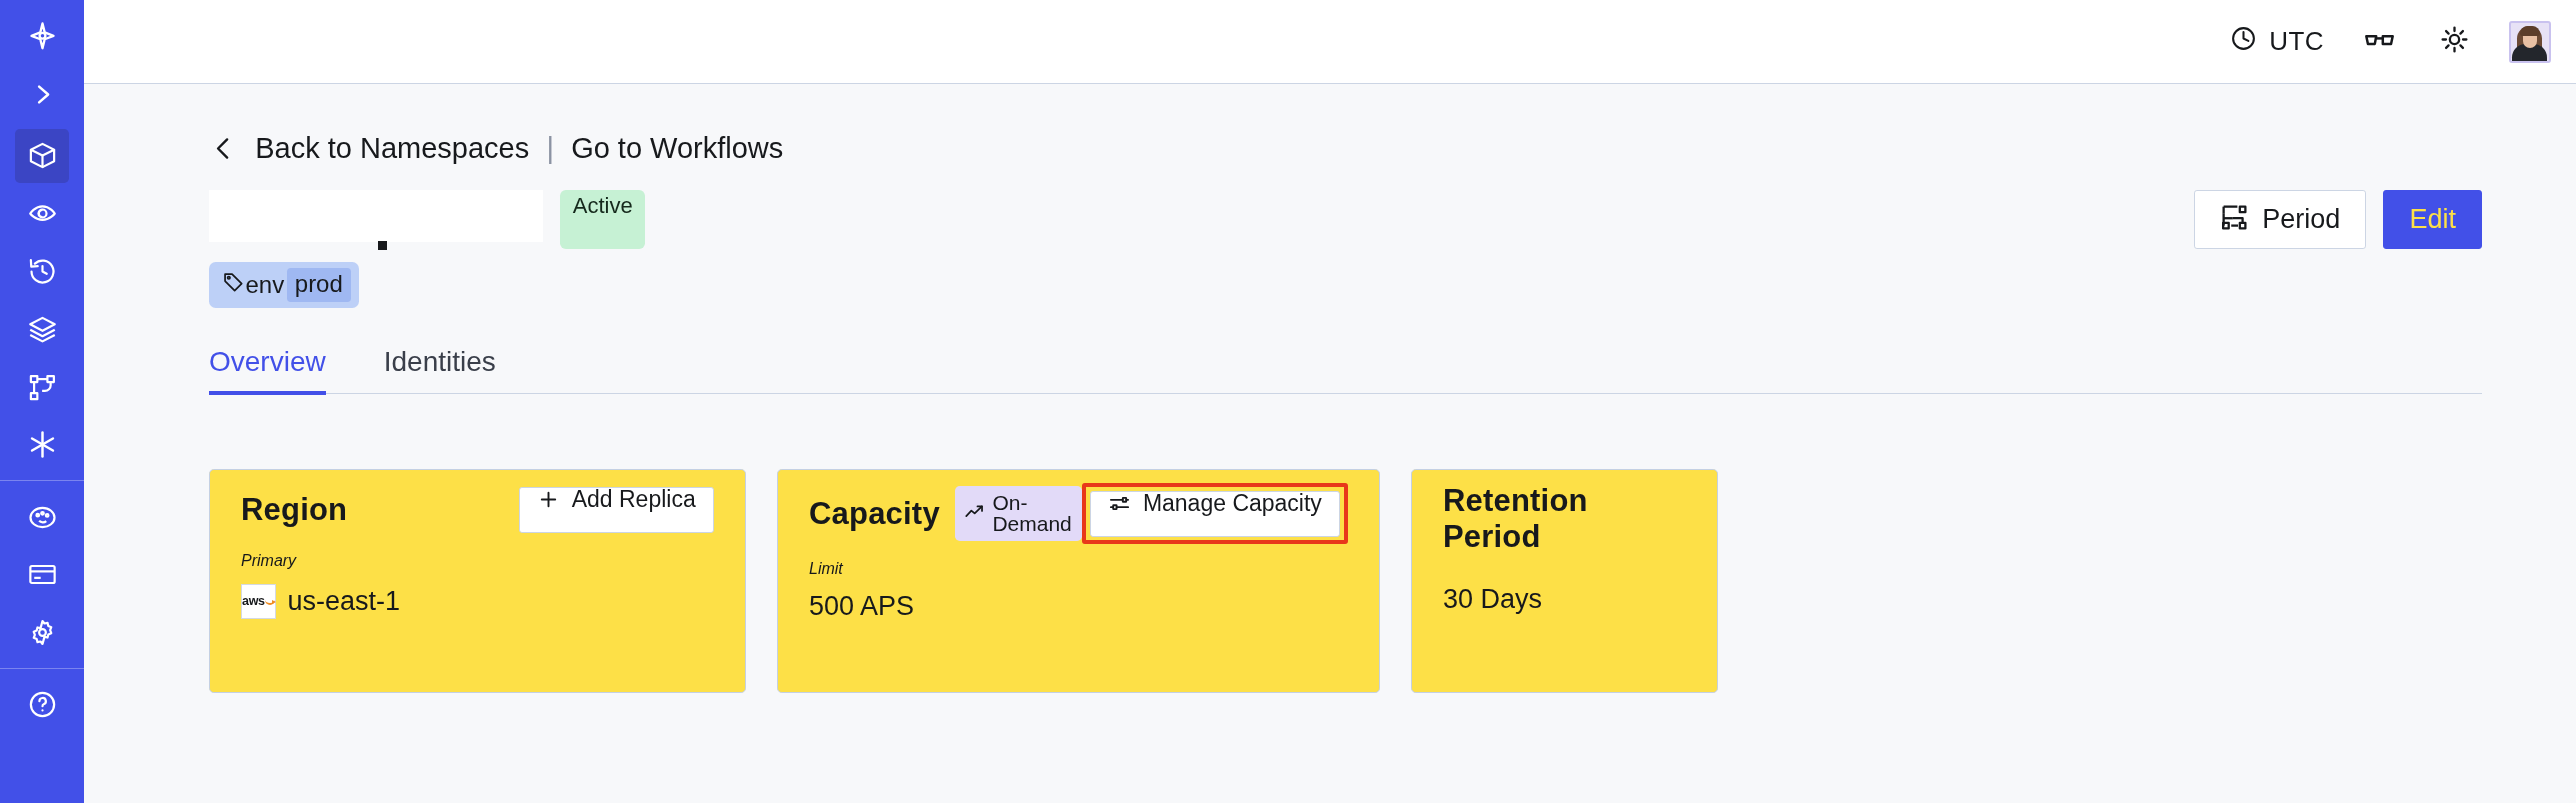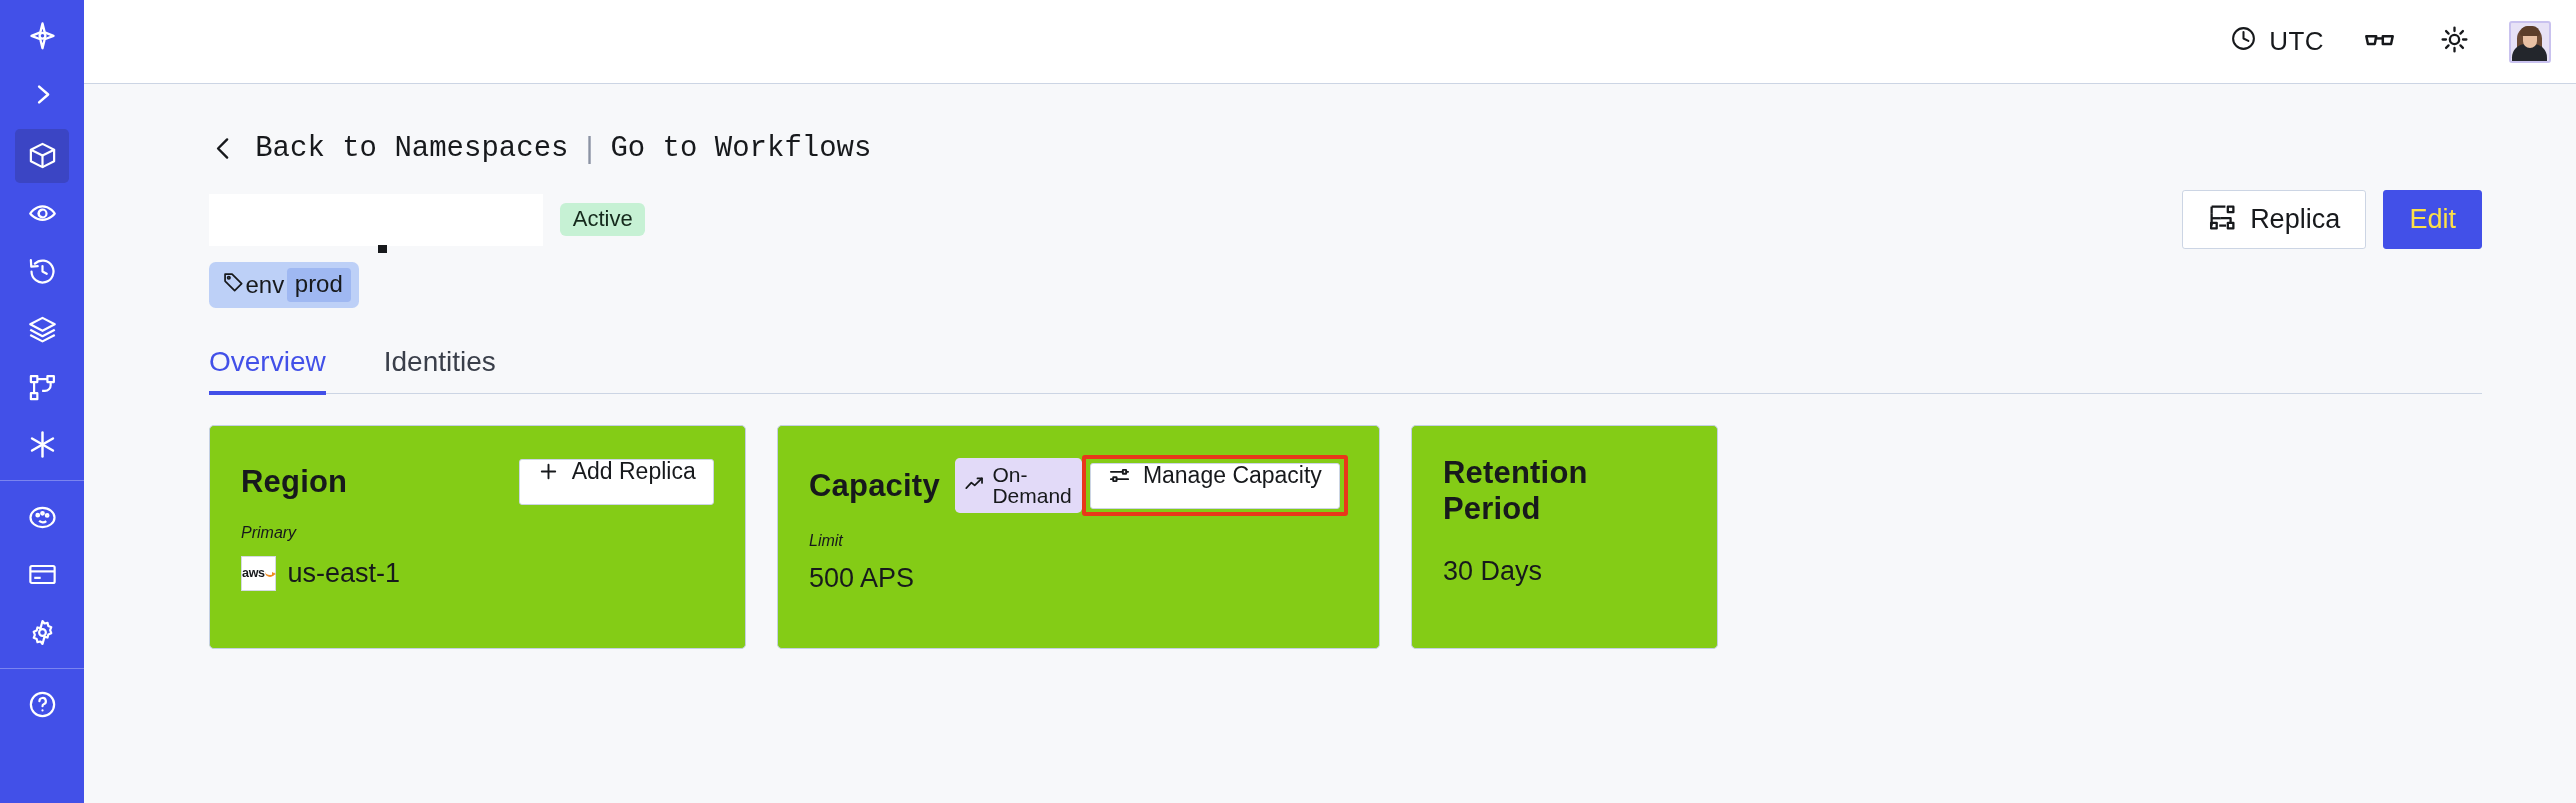--- a/index.html
+++ b/index.html
@@ -130,27 +130,26 @@
   .breadcrumb {
     display: flex;
     align-items: center;
     gap: 15.3px;
     margin-top: 48px;
     color: #17191c;
     font-size: 29px;
   }
   .breadcrumb .chev { display: flex; align-items: center; margin-right: 1.9px; }
   .crumb-sep { color: #8b93a3; font-weight: 300; margin: 0 1.9px; }
-  .crumb-link { cursor: pointer; font-family: Liberation Mono, monospace; }
+  .crumb-link { cursor: pointer; }
 
   
   .title-row {
     margin-top: 25px;
     display: flex;
-    align-items: center;
     min-height: 59px;
   }
   .title-redacted {
     width: 334px;
     height: 52px;
     background: #ffffff;
     position: relative;
   }
   .title-dot {
     position: absolute;
@@ -249,26 +248,27 @@
   }
 
   
   .cards {
     margin-top: 31px;
     display: flex;
     gap: 31px;
     align-items: stretch;
   }
   .card {
-    background: #84cc16;
+    background: #fde047;
     border: 1.9px solid #c4d0e3;
     border-radius: 4.8px;
-    padding: 29px 31px 29px 31px;
+    padding: 13px 31px 29px 31px;
     height: 224px;
     position: relative;
+    margin-top: 44px;
   }
   .card-region   { flex: 0 0 537px; }
   .card-capacity { flex: 0 0 537px; }
   .card-retention{ flex: 0 0 307px; }
 
   .card-head {
     display: flex;
     align-items: center;
     min-height: 54px;
   }
@@ -573,21 +573,21 @@
                 <rect x="2.6" y="16.4" width="4.6" height="4.6"></rect>
                 <rect x="16.4" y="16.4" width="4.6" height="4.6"></rect>
                 <path d="M3 3h11.4"></path>
                 <path d="M3 3v5.4"></path>
                 <path d="M10.6 12.6h8.1v3.8"></path>
                 <path d="M3 12.6h7.6"></path>
                 <path d="M3 8.4v10.3"></path>
                 <path d="M9.3 18.7h5.6"></path>
               </svg>
             </span>
-            <span>Replica</span>
+            <span>Period</span>
           </button>
 
           <button class="btn btn-primary">
             <span>Edit</span>
           </button>
         </div>
       </div>
 
       <div class="tag-row">
         <span class="tag-pill">

